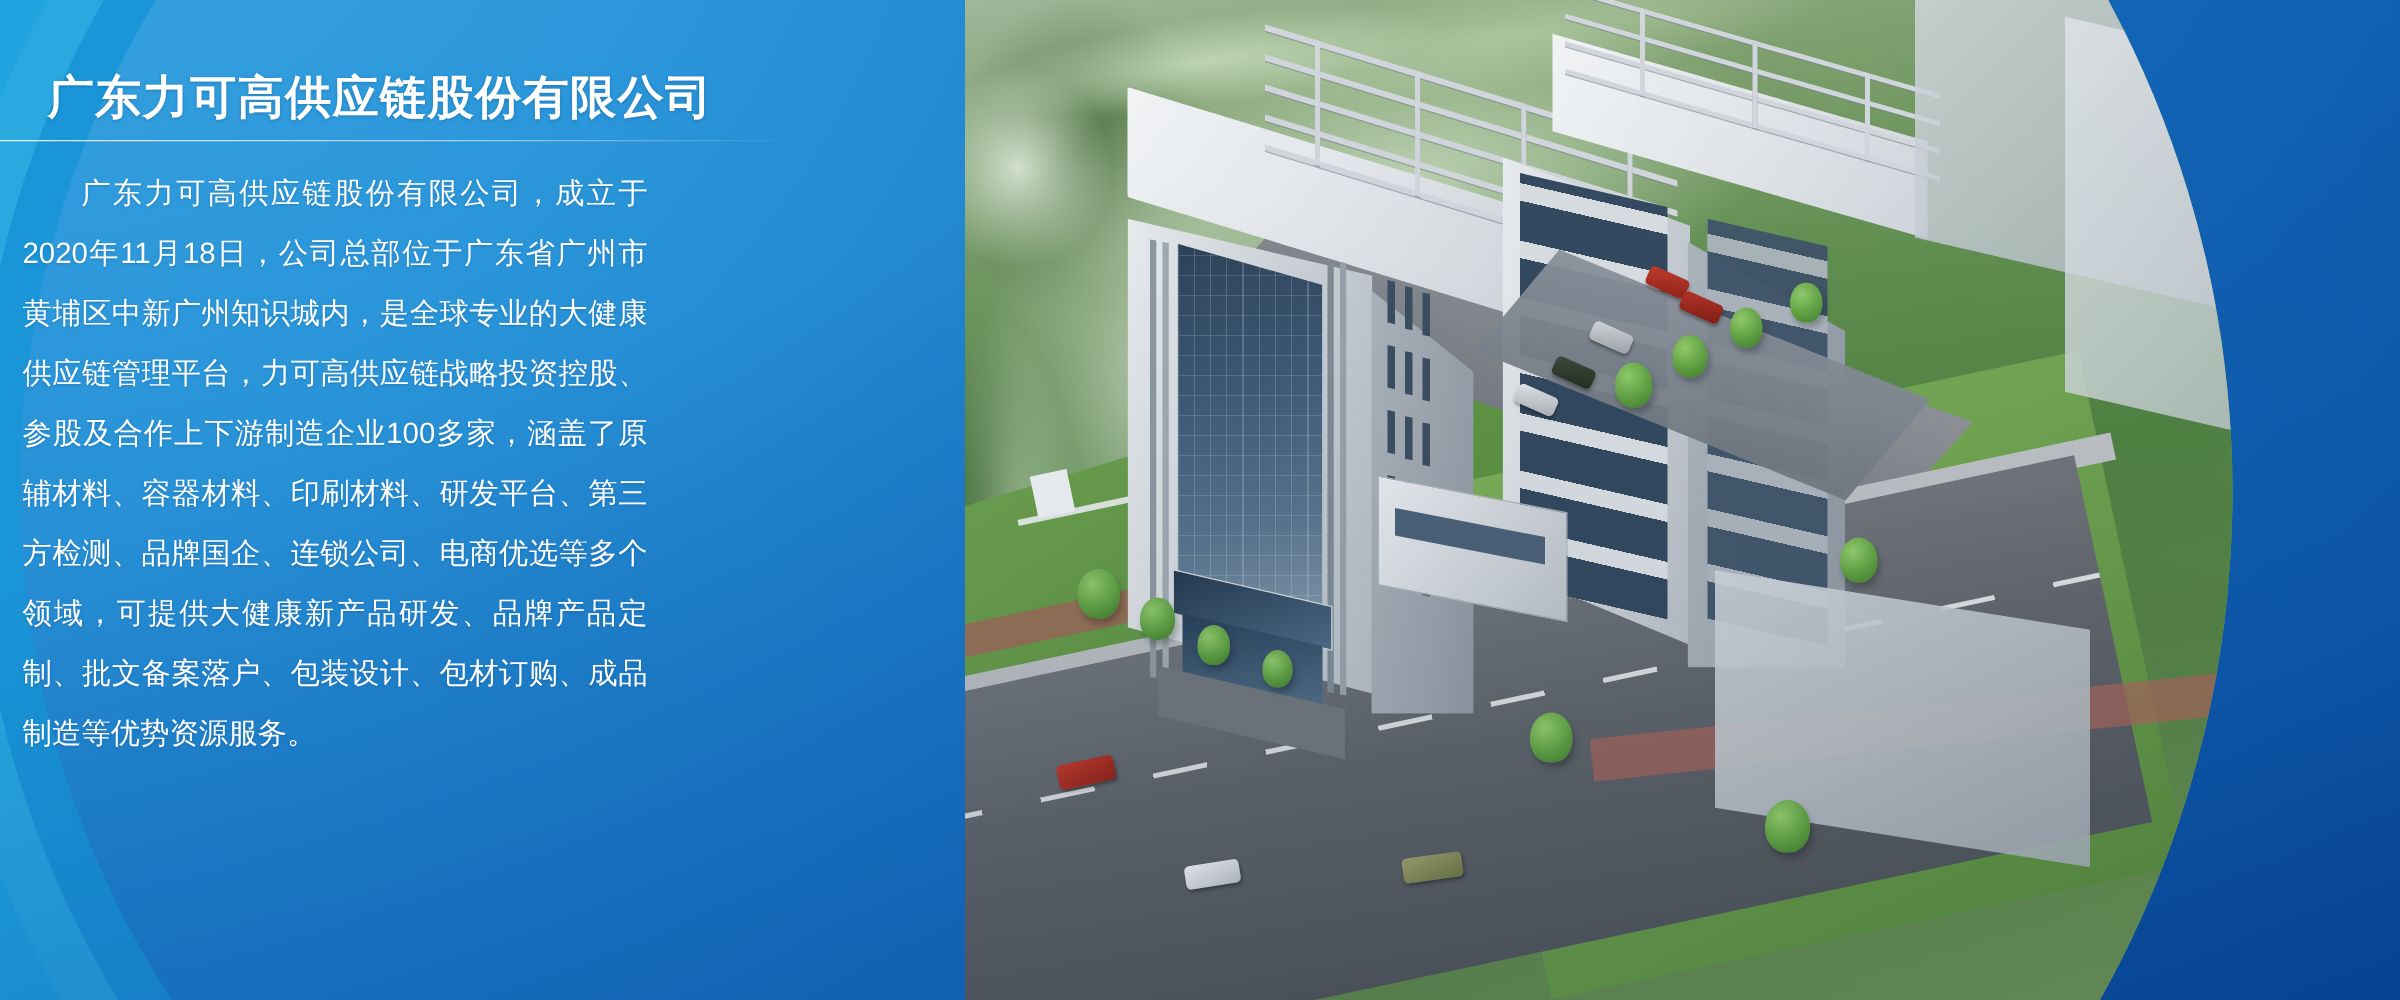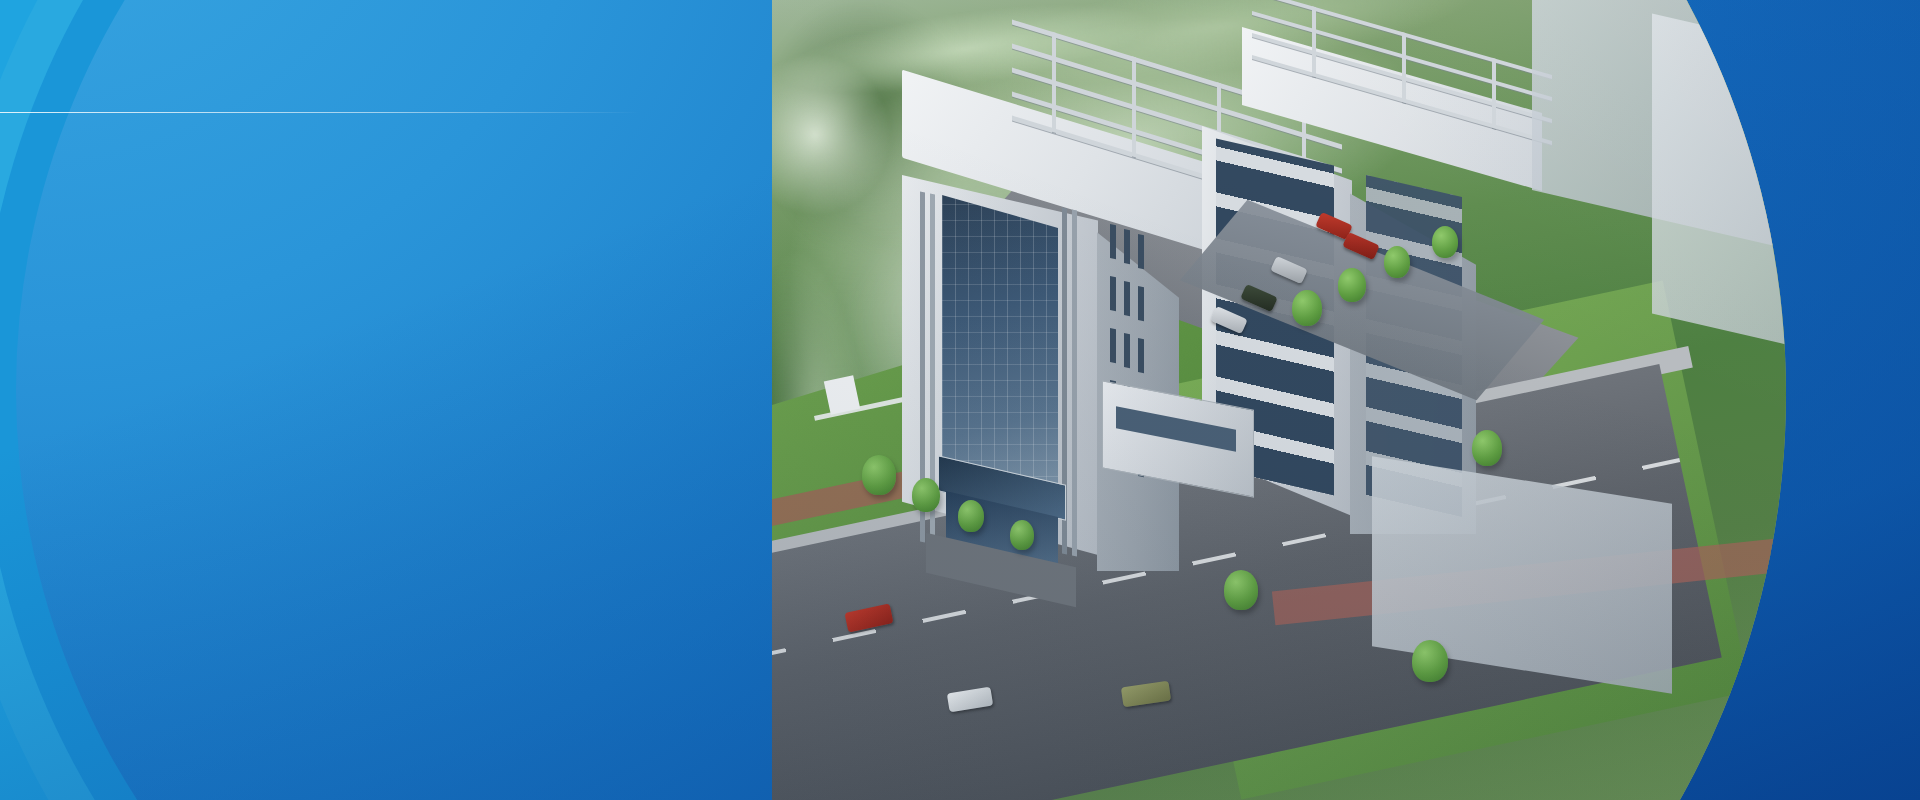--- a/index.html
+++ b/index.html
@@ -387,18 +387,20 @@
         <div class="car" style="left:470px;top:290px;width:34px;height:16px;background:linear-gradient(160deg,#3d4b3a,#232c22);transform:rotate(24deg);"></div>
         <div class="car" style="left:440px;top:312px;width:34px;height:16px;background:linear-gradient(160deg,#dfe3e7,#a8aeb4);transform:rotate(24deg);"></div>
         <div class="car" style="left:500px;top:262px;width:34px;height:16px;background:linear-gradient(160deg,#cfd4d9,#9aa0a6);transform:rotate(24deg);"></div>
 
         <div class="photo-shade"></div>
       </div>
     </div>
   </div>
 
   <div class="text-panel">
+    <div class="title">广东力可高供应链股份有限公司</div>
     <div class="divider"></div>
     <div class="body">
+      <p>广东力可高供应链股份有限公司，成立于2020年11月18日，公司总部位于广东省广州市黄埔区中新广州知识城内，是全球专业的大健康供应链管理平台，力可高供应链战略投资控股、参股及合作上下游制造企业100多家，涵盖了原辅材料、容器材料、印刷材料、研发平台、第三方检测、品牌国企、连锁公司、电商优选等多个领域，可提供大健康新产品研发、品牌产品定制、批文备案落户、包装设计、包材订购、成品制造等优势资源服务。</p>
     </div>
   </div>
 
 </div>
 
 </body></html>

